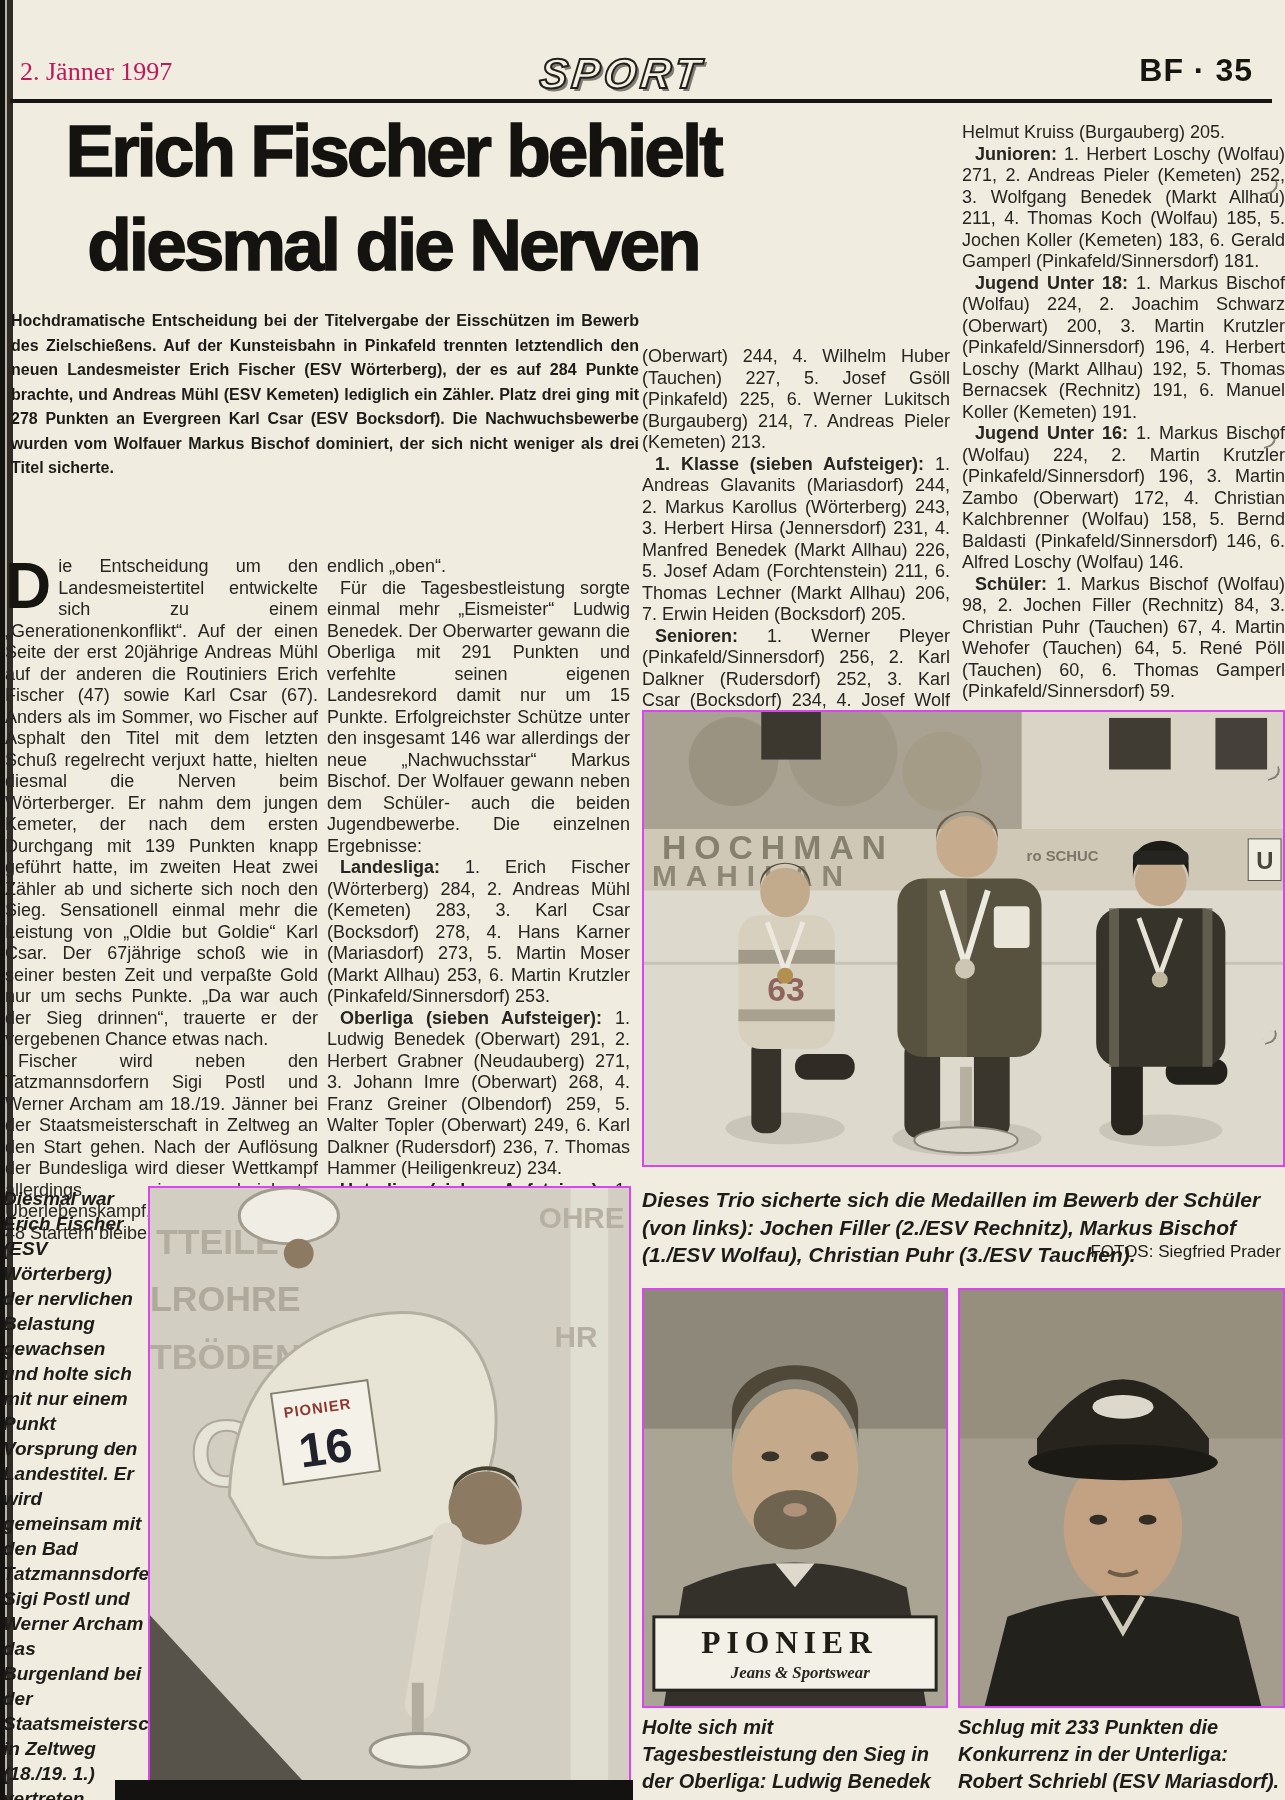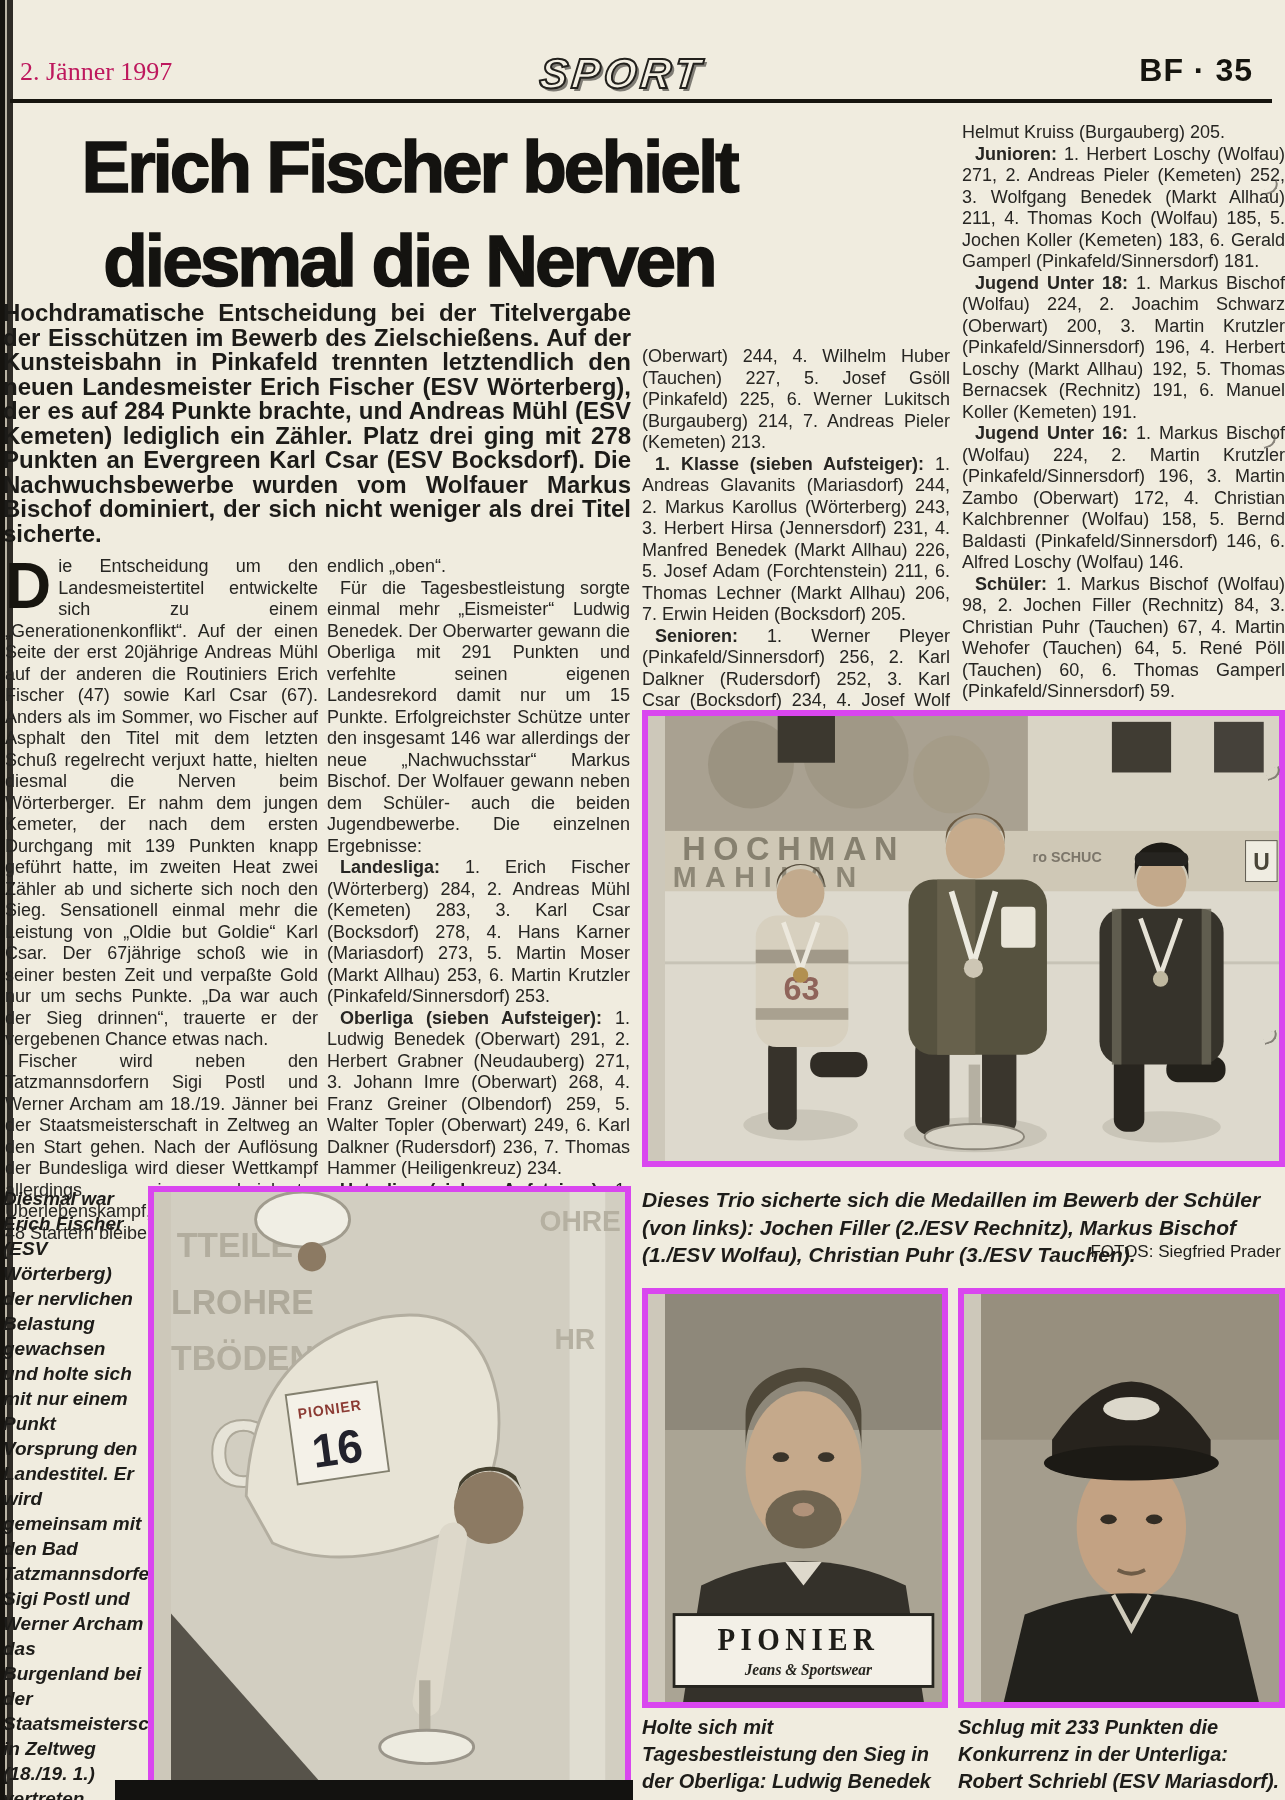--- a/index.html
+++ b/index.html
@@ -9,39 +9,39 @@
   .edge-left{position:absolute;left:0;top:0;width:13px;height:1800px;
     background:linear-gradient(90deg,#15130f 0 5px,#b9b3a4 5px 7px,#2e2b26 7px 13px);}
   .bottom-bar{position:absolute;left:115px;top:1780px;width:518px;height:20px;background:#131210;}
   
   .date{position:absolute;left:20px;top:57px;font-family:"Liberation Serif",serif;font-size:26px;color:#be185d;}
   .sport{position:absolute;left:540px;top:50px;font-size:42px;font-weight:bold;font-style:italic;
     letter-spacing:4px;color:#f3efe3;-webkit-text-stroke:2px #23211d;text-shadow:3px 3px 0 rgba(35,33,29,.55);transform:skewX(-6deg);}
   .pageno{position:absolute;right:32px;top:52px;font-size:32px;font-weight:bold;color:#16150f;letter-spacing:1px;}
   .rule{position:absolute;left:10px;top:99px;width:1262px;height:4px;background:#17150f;}
   
-  .headline{position:absolute;left:12px;top:104px;width:762px;margin:16px;text-align:center;
+  .headline{position:absolute;left:12px;top:104px;width:762px;margin:0;text-align:center;
     font-size:73px;font-weight:bold;letter-spacing:-3px;line-height:94px;color:#141310;
     -webkit-text-stroke:1.5px #141310;}
   .headline span{display:block;}
   
-  .lead{position:absolute;left:3px;top:301px;width:628px;margin:0;font-size:24px;font-weight:bold;
+  .lead{position:absolute;left:3px;top:301px;width:628px;margin:8px;font-size:16px;font-weight:bold;
     line-height:24.5px;text-align:justify;color:#1c1b18;}
   
   .col{position:absolute;font-size:18px;line-height:21.5px;text-align:justify;color:#262522;}
   .col1{left:5px;top:556px;width:313px;}
   .col2{left:327px;top:556px;width:303px;}
   .col3{left:642px;top:346px;width:308px;}
   .col4{left:962px;top:122px;width:323px;}
   .para{margin:0;}
   .para.indent{text-indent:13px;}
   .plabel{font-weight:bold;}
   .dropcap{float:left;font-size:64px;line-height:52px;font-weight:bold;padding:4px 7px 0 0;color:#17150f;}
   
-  .photo{position:absolute;border:6px solid #d946ef;box-sizing:border-box;background:#cdc8ba;padding-left:17px;}
+  .photo{position:absolute;border:2px solid #d946ef;box-sizing:border-box;background:#cdc8ba;}
   .photo svg{display:block;width:100%;height:100%;}
   .trio-photo{left:642px;top:710px;width:643px;height:457px;}
   .fischer-photo{left:148px;top:1186px;width:483px;height:614px;}
   .benedek-photo{left:642px;top:1288px;width:306px;height:420px;}
   .schriebl-photo{left:958px;top:1288px;width:327px;height:420px;}
   
   .cap{position:absolute;font-style:italic;font-weight:bold;color:#1d1c19;}
   .trio-cap{left:642px;top:1186px;width:643px;font-size:21px;line-height:27.5px;}
   .credit{position:absolute;right:4px;bottom:3px;font-style:normal;font-size:17px;font-weight:normal;}
   .left-cap{left:3px;top:1186px;width:142px;font-size:19px;line-height:25px;}

